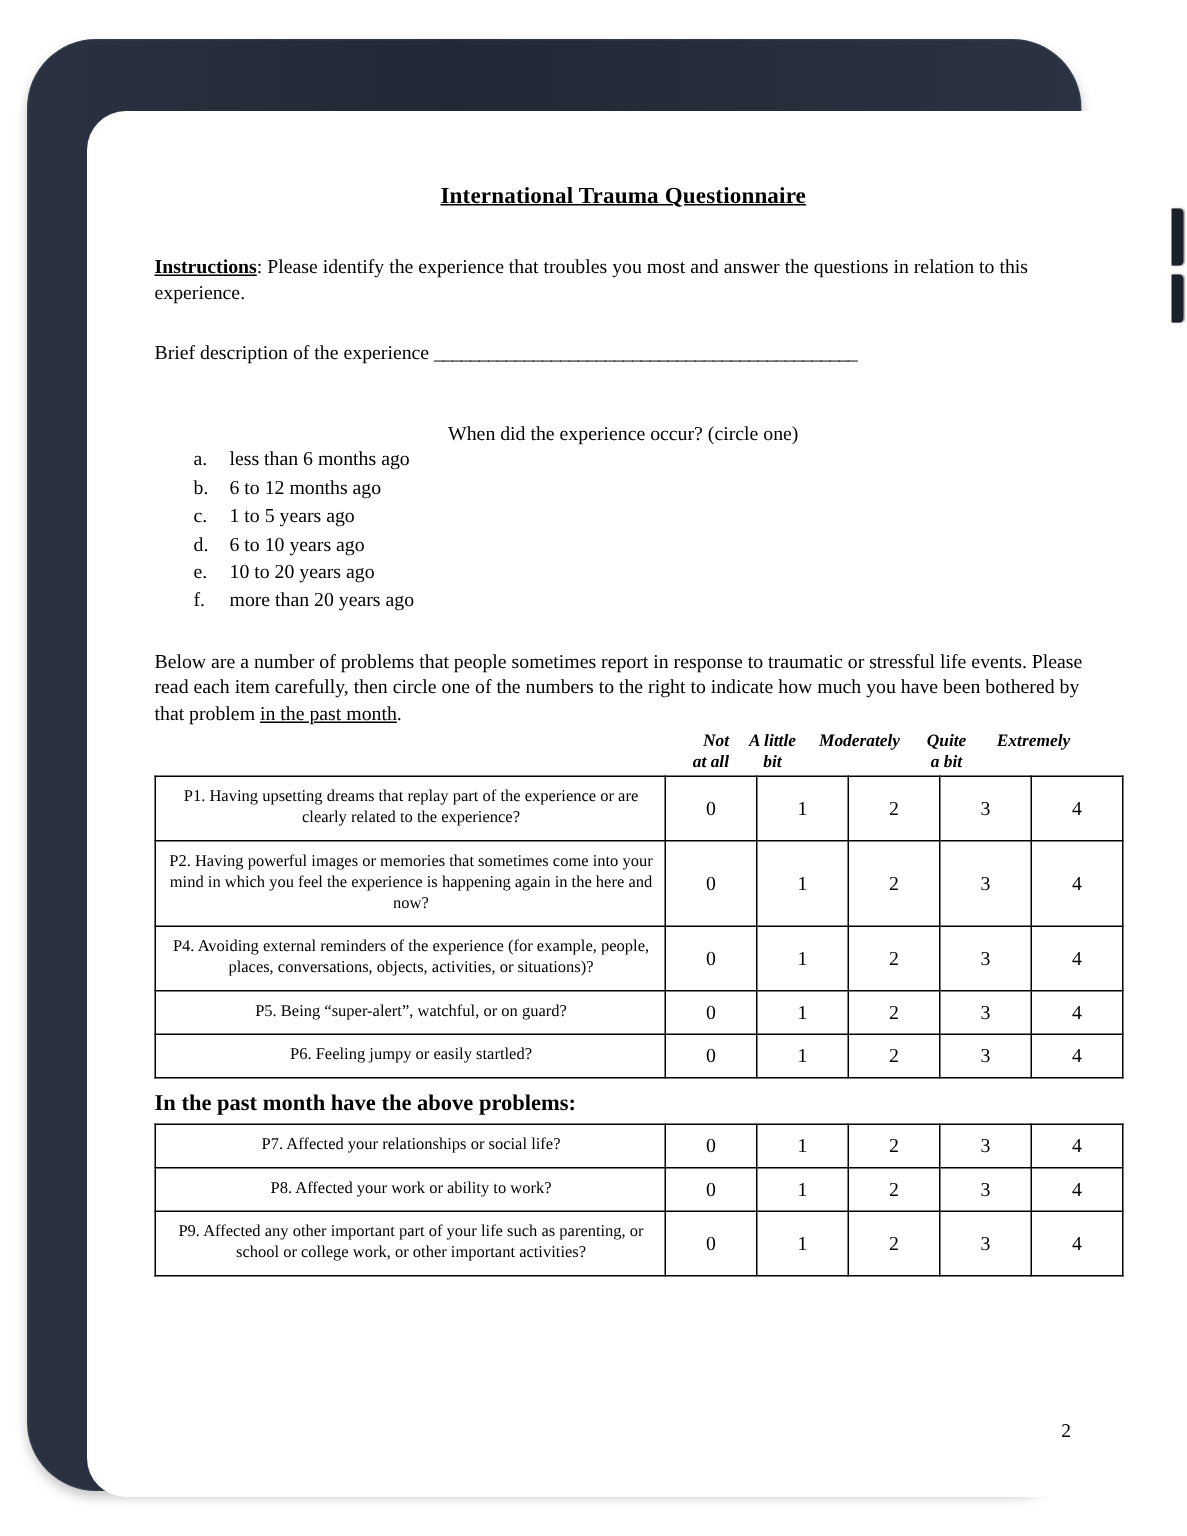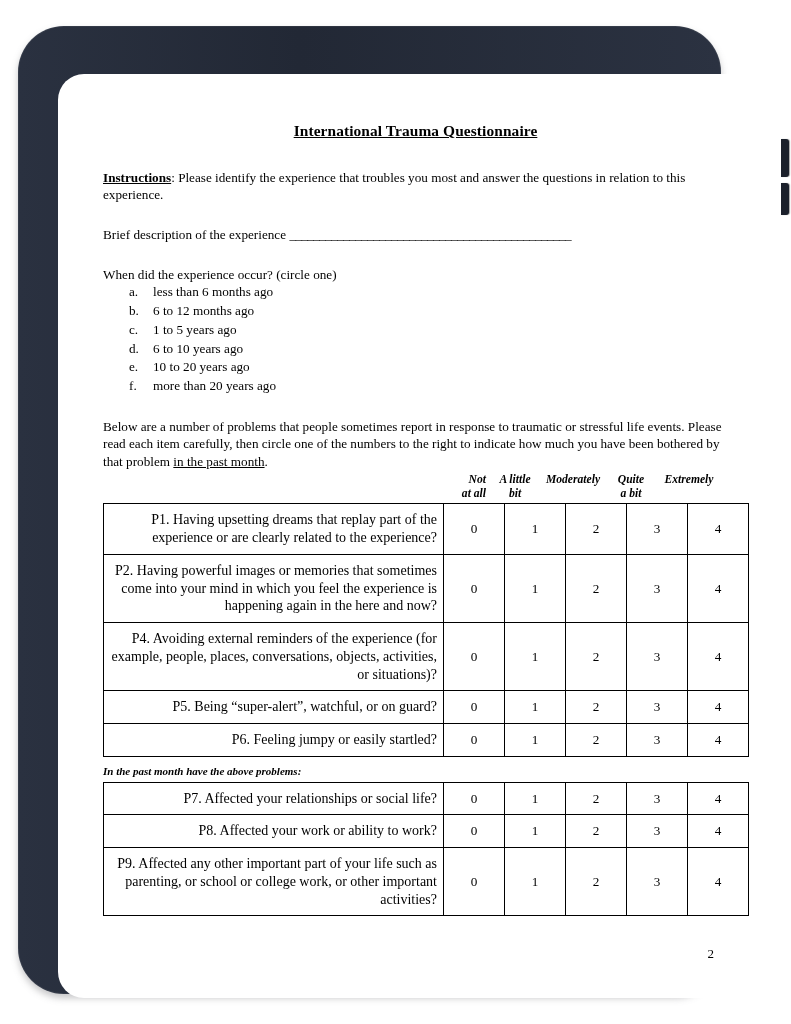--- a/index.html
+++ b/index.html
@@ -78,21 +78,21 @@
 
   #brief-description-row {
     margin-top: 22px;
     white-space: nowrap;
     overflow: hidden;
   }
   #brief-description-rule {
     letter-spacing: -0.6px;
   }
 
-  #when-occurred-question { margin-top: 22px; }
+  #when-occurred-question { margin-top: 36px; text-align: center; }
   #when-occurred-list {
     list-style: none;
     margin: 0;
     padding: 0 0 0 26px;
   }
   #when-occurred-list li {
     display: flex;
     line-height: 1.42;
   }
   .option-letter { width: 24px; flex: none; }
@@ -119,36 +119,35 @@
     table-layout: fixed;
     margin-top: 3px;
   }
   table.rating-table td {
     border: 1.3px solid #000;
     vertical-align: middle;
   }
   td.item-cell {
     width: 326px;
     padding: 7px 6px 7px 7px;
-    font-size: 14px;
+    font-size: 11px;
     line-height: 1.27;
-    text-align: right;
+    text-align: center;
   }
   td.score-cell {
     width: 58px;
     text-align: center;
     font-size: 13.2px;
   }
 
   #interference-heading {
     margin-top: 7px;
     margin-bottom: 0;
     font-weight: bold;
-    font-style: italic;
-    font-size: 11px;
+    font-size: 15px;
   }
 
   #page-number {
     position: absolute;
     right: 52px;
     bottom: 36px;
     font-size: 13px;
   }
 </style>
 </head>

